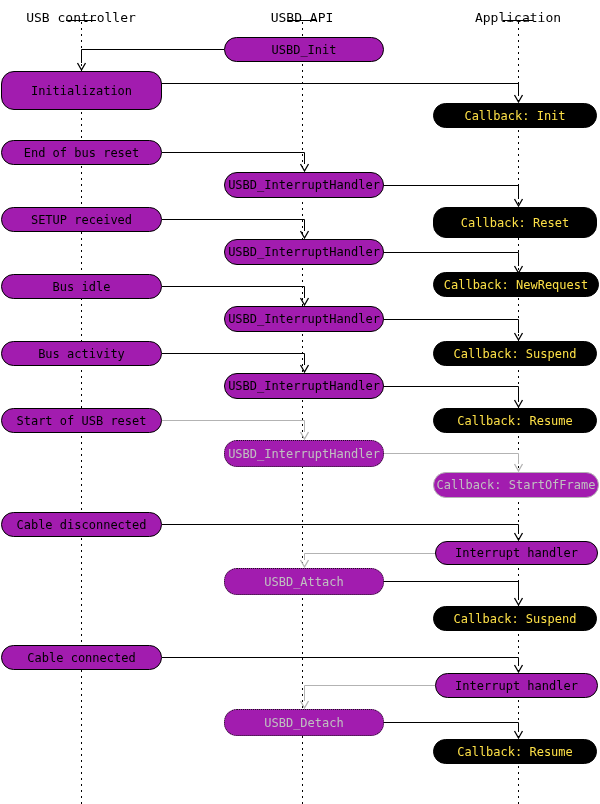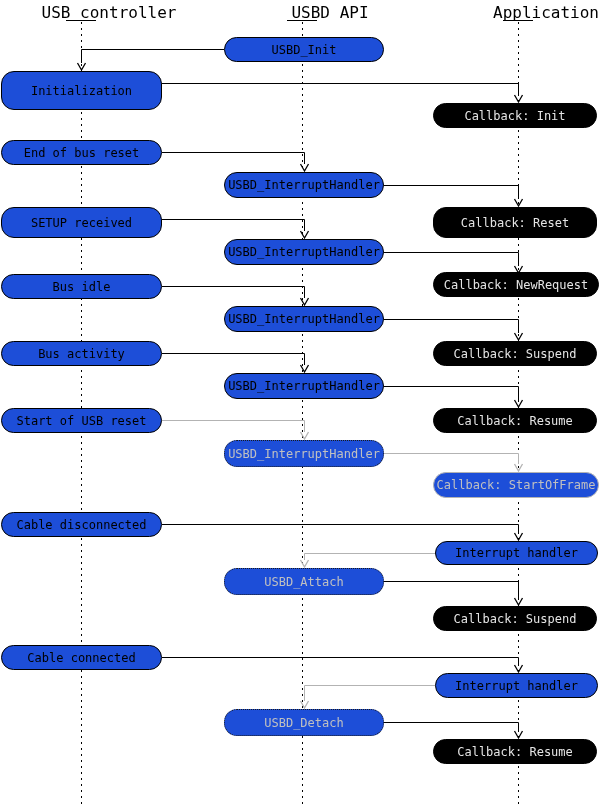--- a/index.html
+++ b/index.html
@@ -2,31 +2,31 @@
 <html><head>
 <meta charset="utf-8">
 <style>
   html,body{margin:0;padding:0;}
   body{
     width:600px;height:804px;position:relative;background:#ffffff;
     font-family:"DejaVu Sans Mono","Liberation Mono",monospace;
     overflow:hidden;color:#000;
   }
   .hdr{
-    position:absolute;transform:translateX(-50%);top:3px;
-    font-size:16px;white-space:nowrap;margin-left:28px;
+    position:absolute;transform:translateX(-50%);top:10px;
+    font-size:13px;white-space:nowrap;
   }
   svg.wires{position:absolute;left:0;top:0;z-index:1;}
   .node{
     position:absolute;z-index:2;box-sizing:border-box;
     display:flex;align-items:center;justify-content:center;
     font-size:12px;white-space:nowrap;border-radius:13px;
-    background:#1d4ed8;border:1px solid #000;overflow:hidden;
+    background:#a21caf;border:1px solid #000;overflow:hidden;
   }
-  .node.callback{background:#000;color:#e5e5e5;border-color:#000;}
+  .node.callback{background:#000;color:#fde047;border-color:#000;}
   .node.dotted{border:1px dotted #1a1a1a;color:#c0c0c0;}
   .node.grayline{border:1px solid #b3b3b3;color:#c0c0c0;}
 </style>
 </head>
 <body>
 
 <div class="hdr" style="left:81px">USB controller</div>
 <div class="hdr" style="left:302px">USBD API</div>
 <div class="hdr" style="left:518px">Application</div>
 
@@ -94,21 +94,21 @@
 </svg>
 
 <div class="node" style="left:224px;top:37px;width:160px;height:25px">USBD_Init</div>
 <div class="node" style="left:1px;top:71px;width:161px;height:39px">Initialization</div>
 <div class="node callback" style="left:433px;top:103px;width:164px;height:25px">Callback: Init</div>
 
 <div class="node" style="left:1px;top:140px;width:161px;height:25px">End of bus reset</div>
 <div class="node" style="left:224px;top:172px;width:160px;height:26px">USBD_InterruptHandler</div>
 <div class="node callback" style="left:433px;top:207px;width:164px;height:31px">Callback: Reset</div>
 
-<div class="node" style="left:1px;top:207px;width:161px;height:31px">SETUP received</div>
+<div class="node" style="left:1px;top:207px;width:161px;height:25px">SETUP received</div>
 <div class="node" style="left:224px;top:239px;width:160px;height:26px">USBD_InterruptHandler</div>
 <div class="node callback" style="left:433px;top:272px;width:166px;height:25px">Callback: NewRequest</div>
 
 <div class="node" style="left:1px;top:274px;width:161px;height:25px">Bus idle</div>
 <div class="node" style="left:224px;top:306px;width:160px;height:26px">USBD_InterruptHandler</div>
 <div class="node callback" style="left:433px;top:341px;width:164px;height:25px">Callback: Suspend</div>
 
 <div class="node" style="left:1px;top:341px;width:161px;height:25px">Bus activity</div>
 <div class="node" style="left:224px;top:373px;width:160px;height:26px">USBD_InterruptHandler</div>
 <div class="node callback" style="left:433px;top:408px;width:164px;height:25px">Callback: Resume</div>

